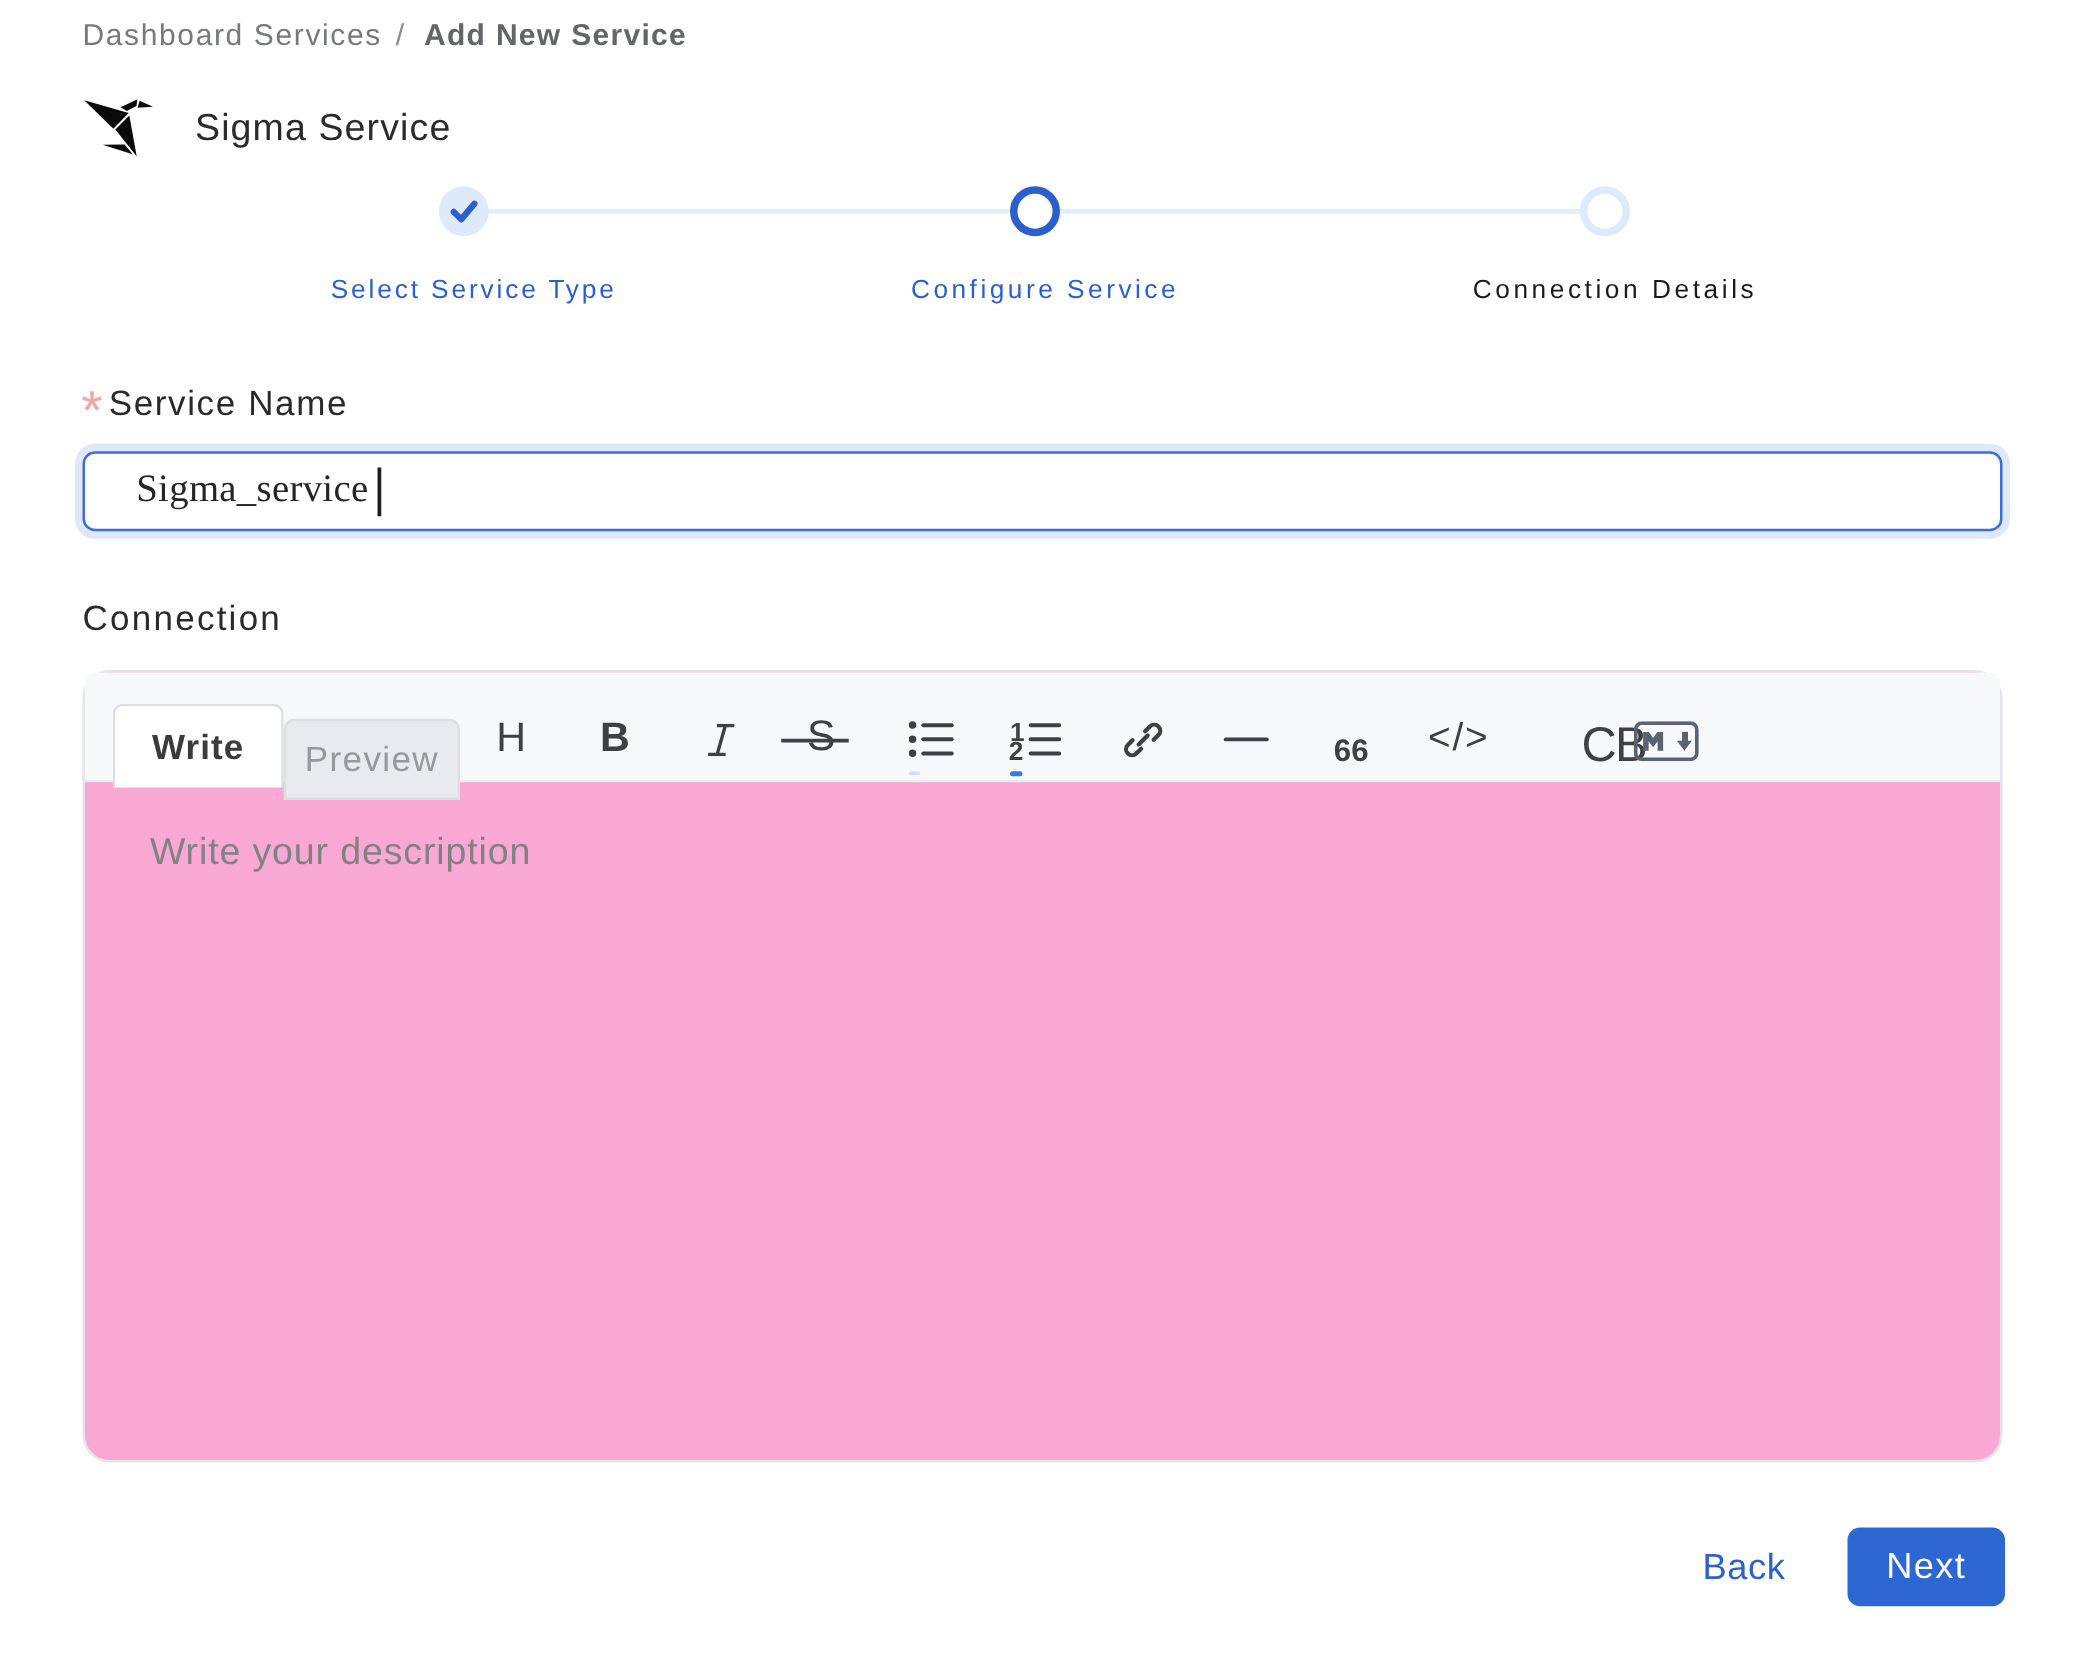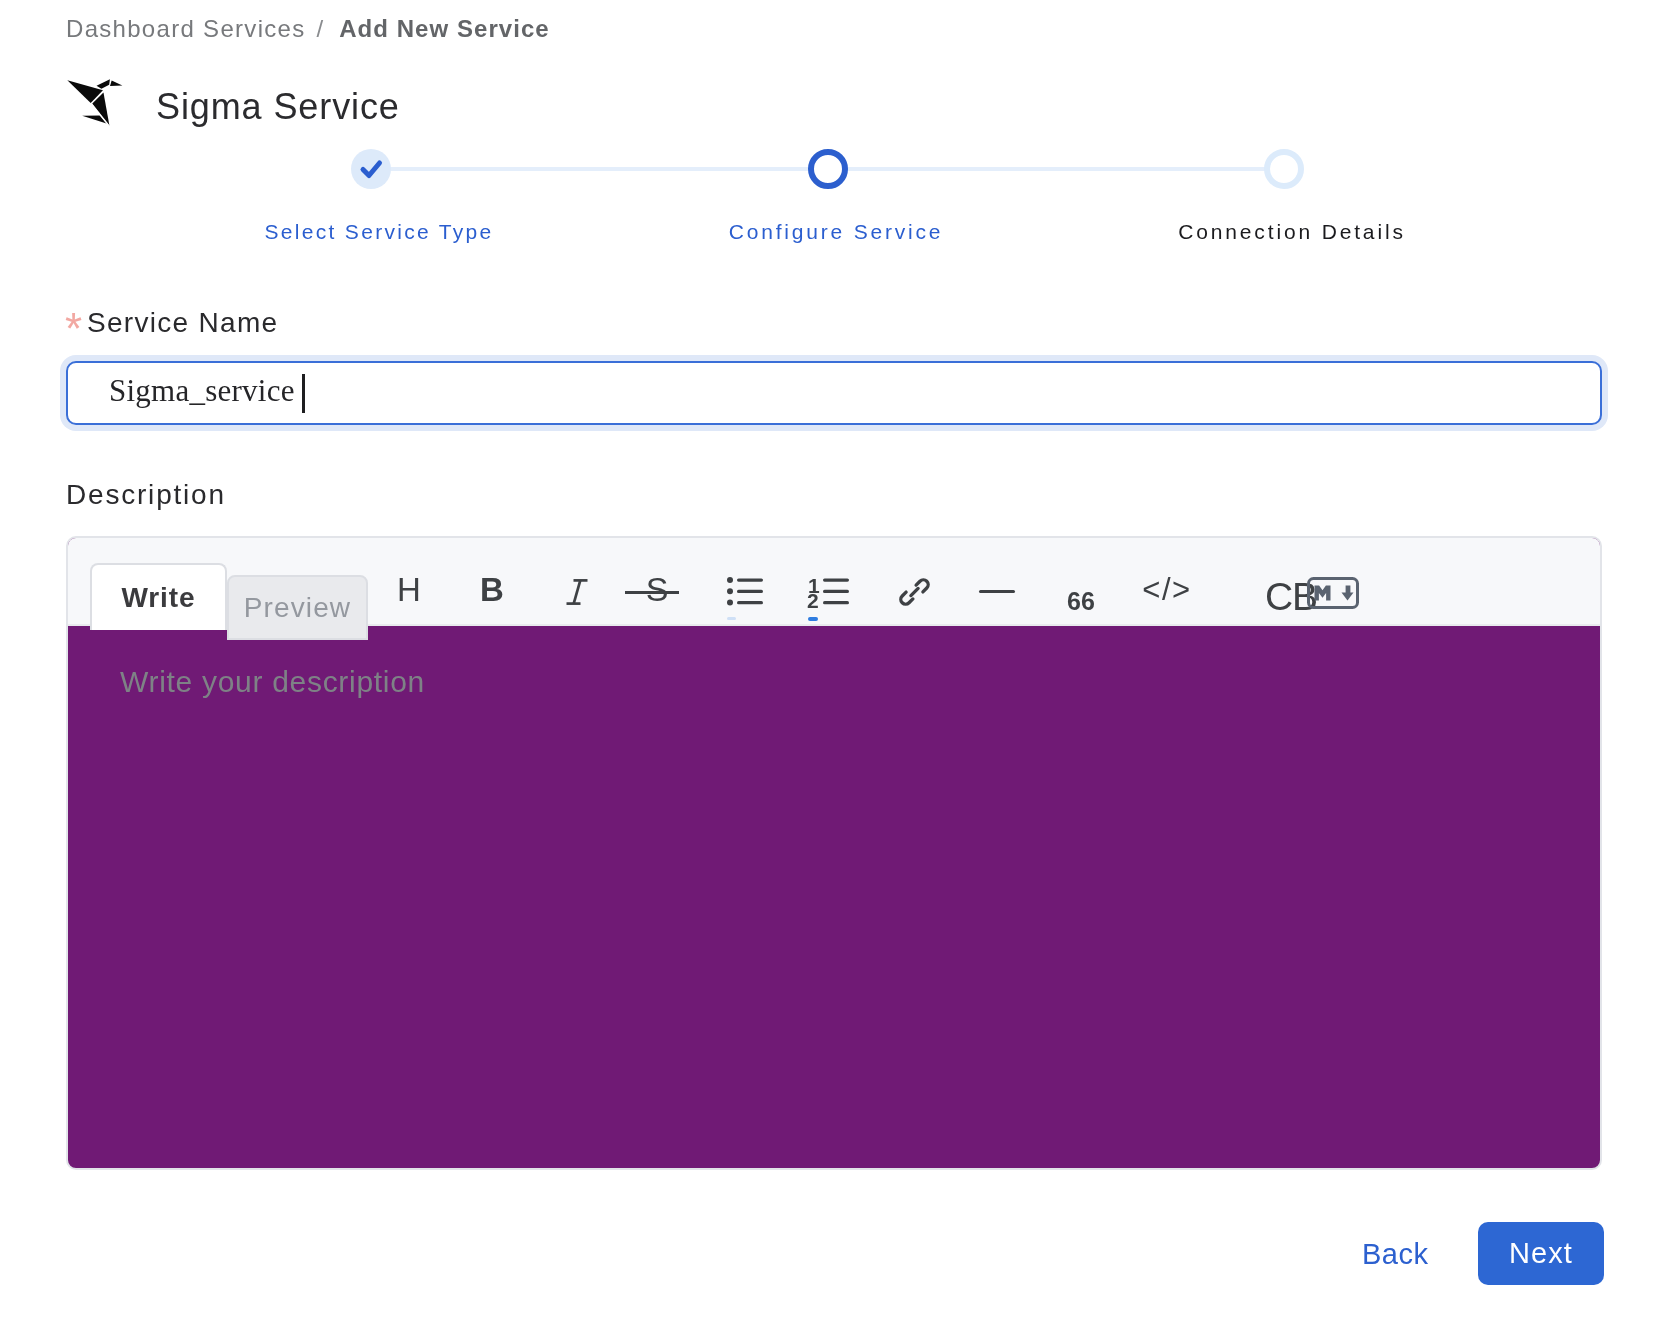--- a/index.html
+++ b/index.html
@@ -6,21 +6,21 @@
   html,body { width:1668px; height:1334px; background:#ffffff; overflow:hidden; }
   body { font-family:"Liberation Sans", sans-serif; position:relative; }
   .abs { position:absolute; }
 
   
   #crumb { left:66px; top:15px; font-size:24px; color:#77797c; letter-spacing:1.3px; white-space:nowrap; }
   #crumb .sep { color:#8a8c8f; padding:0 16px 0 11px; letter-spacing:0; }
   #crumb .cur { color:#636568; font-weight:700; letter-spacing:1.05px; }
 
   
-  #title { left:156px; top:86px; font-size:36px; font-weight:500; color:#2b2b2e; letter-spacing:0.9px; }
+  #title { left:156px; top:86px; font-size:30px; font-weight:500; color:#2b2b2e; letter-spacing:0.9px; }
 
   
   .stepline { top:167px; height:4px; background:#e4eefb; z-index:1; }
   .circle { top:149px; width:40px; height:40px; border-radius:50%; z-index:2; }
   .c1 { left:351px; background:#ddeafa; }
   .c2 { left:808px; background:#ffffff; border:6px solid #2c5fce; }
   .c3 { left:1264px; background:#ffffff; border:6px solid #dcebfb; }
   .steplabel { top:220px; font-size:21px; white-space:nowrap; transform:translateX(-50%); }
   .blue { color:#2b5ecf; }
   .dark3 { color:#1b1b1e; }
@@ -31,21 +31,21 @@
   #descLabel { left:66px; top:479px; font-size:28px; color:#2a2a2d; letter-spacing:1.8px; }
 
   
   #inputBox { left:66px; top:361px; width:1536px; height:64px; background:#fff;
     border:2.5px solid #3a6fd8; border-radius:10px;
     box-shadow:0 0 0 6px #dfe8f8; }
   #inputText { left:109px; top:373px; font-size:31px; color:#252528; letter-spacing:0.25px; white-space:nowrap;font-family:Liberation Serif, serif; }
   #caret { left:302px; top:374px; width:2.5px; height:39px; background:#1e1e20; }
 
   
-  #editor { left:66px; top:536px; width:1536px; height:634px; border:2px solid #e2e4e9; border-radius:10px; background:#701a75; }
+  #editor { left:66px; top:536px; width:1536px; height:634px; border:2px solid #e2e4e9; border-radius:22px; background:#f9a8d4; }
   #toolbar { left:0; top:0; width:100%; height:88px; background:#f7f8fa; border-radius:8px 8px 0 0; border-bottom:2px solid #e9ebee; }
   .tab { top:25px; height:65px; border:2px solid #dcdee3; border-radius:8px 8px 0 0; font-size:28px; display:flex; align-items:center; justify-content:center; }
   #tabWrite { left:22px; width:137px; background:#ffffff; border-bottom:none; height:67px; z-index:3; color:#3b3b3e; font-weight:700; letter-spacing:0.9px; }
   #tabPreview { left:159px; width:141px; background:#e9eaed; color:#94989f; letter-spacing:1.1px;margin-top:12px; }
   .icon { color:#3e4144; transform:translateX(-50%); }
   #placeholder { left:120px; top:665px; font-size:30px; color:#7e8286; letter-spacing:0.7px; }
 
   
   #back { left:1362px; top:1238px; font-size:29px; color:#2c60cf; letter-spacing:0.5px; }
   #next { left:1478px; top:1222px; width:126px; height:63px; background:#2d67d3; border-radius:10px; color:#fff;
@@ -80,21 +80,21 @@
   <div class="abs steplabel blue" style="left:379px; letter-spacing:2.3px;text-align:center;">Select Service Type</div>
   <div class="abs steplabel blue" style="left:836px; letter-spacing:2.8px;">Configure Service</div>
   <div class="abs steplabel dark3" style="left:1292px; letter-spacing:2.85px;">Connection Details</div>
 
   <div class="abs" id="ast">*</div>
 <div class="abs" id="svcLabel">Service Name</div>
   <div class="abs" id="inputBox"></div>
   <div class="abs" id="inputText">Sigma_service</div>
   <div class="abs" id="caret"></div>
 
-  <div class="abs" id="descLabel">Description</div>
+  <div class="abs" id="descLabel">Connection</div>
 
   <div class="abs" id="editor">
     <div class="abs" id="toolbar"></div>
     <div class="abs tab" id="tabWrite">Write</div>
     <div class="abs tab" id="tabPreview">Preview</div>
   </div>
 
   <div class="abs icon" style="left:409px; top:571px; font-size:33px; font-weight:400;">H</div>
   <div class="abs icon" style="left:492px; top:571px; font-size:33px; font-weight:700;">B</div>
   <svg class="abs" style="left:566px; top:579px;" width="22" height="26" viewBox="0 0 22 26">

